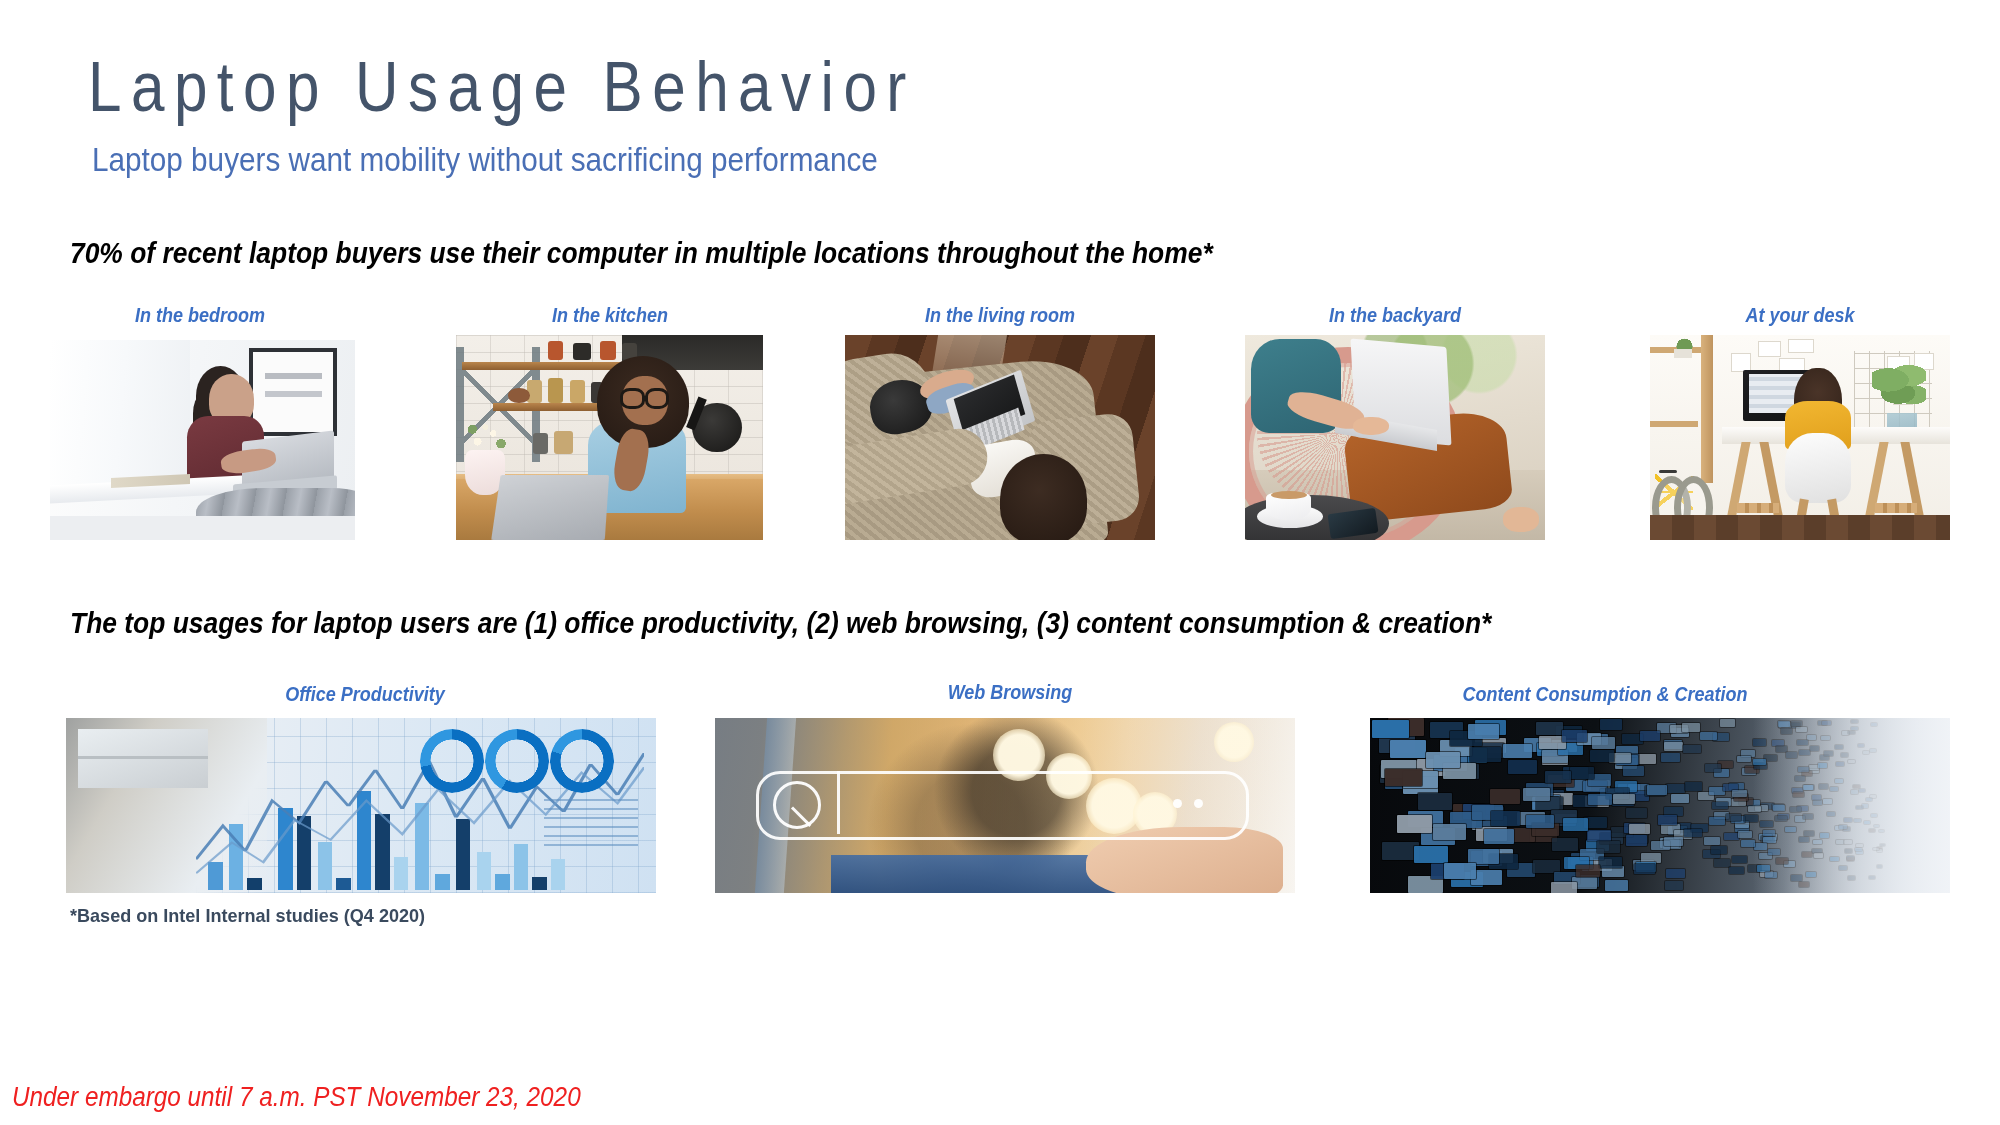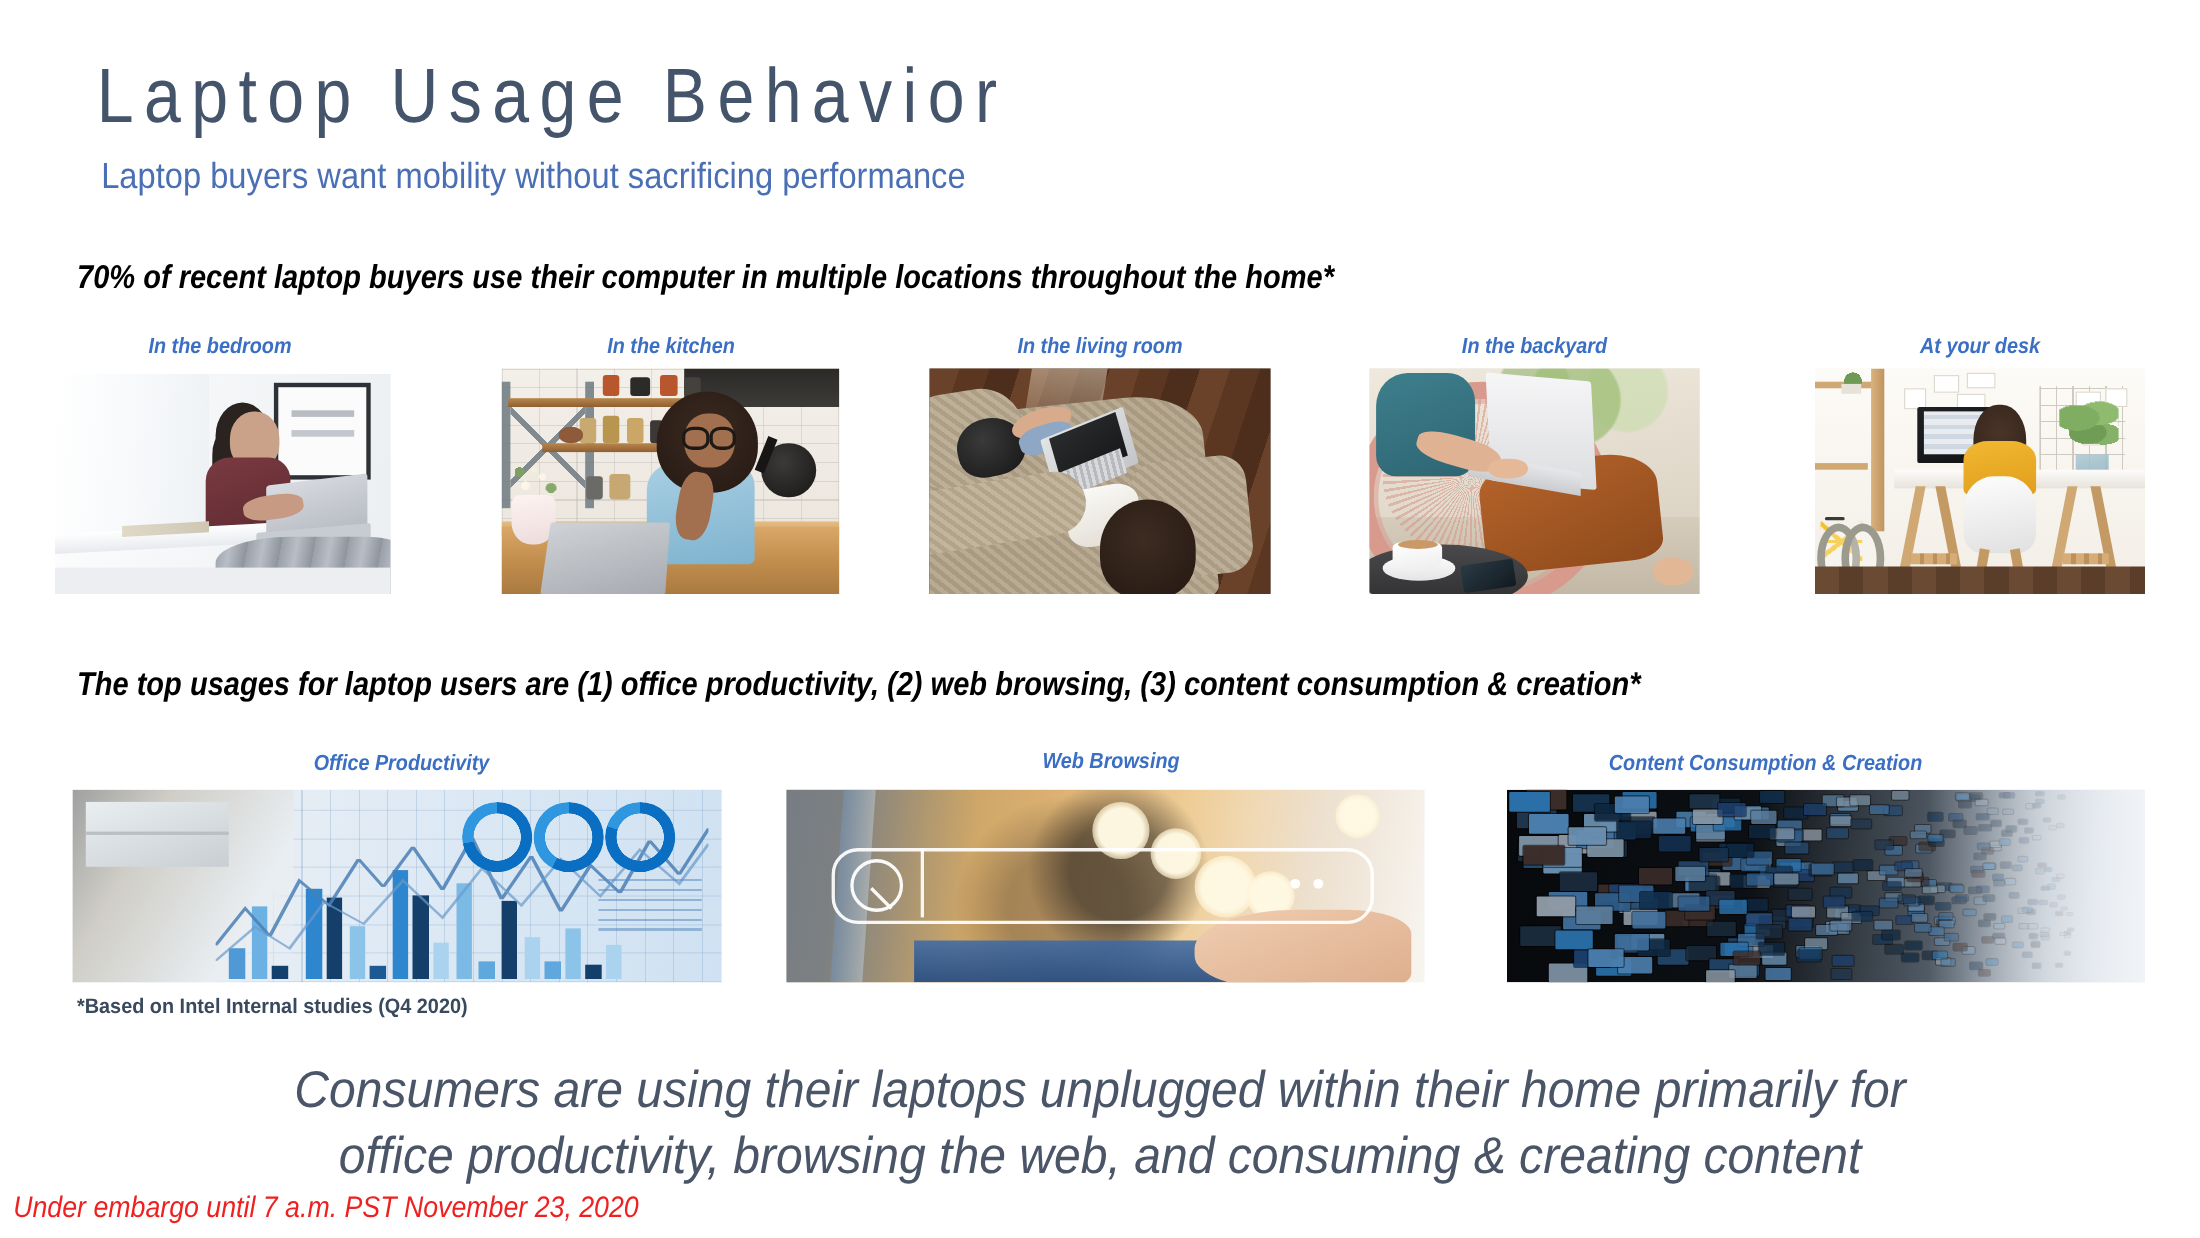--- a/index.html
+++ b/index.html
@@ -879,19 +879,15 @@
         <div class="ct-tile" style="left: 82.2274%; top: 79.4454%; width: 1.26079%; height: 2.03239%; background: rgb(59, 45, 42); opacity: 0.579519; box-shadow: rgba(0, 0, 0, 0.55) 0px 0px 0px 1px;"></div>
         <div class="ct-tile" style="left: 30.1239%; top: 30.1453%; width: 4.51726%; height: 7.28182%; background: rgb(22, 50, 79); opacity: 0.845957; box-shadow: rgba(0, 0, 0, 0.55) 0px 0px 0px 1px;"></div>
         <div class="ct-tile" style="left: 65.1527%; top: 50.0667%; width: 2.32795%; height: 3.75266%; background: rgb(122, 143, 160); opacity: 0.666833; box-shadow: rgba(0, 0, 0, 0.55) 0px 0px 0px 1px;"></div>
         <div class="ct-tile" style="left: 44.6484%; top: 60.6464%; width: 3.60947%; height: 5.81847%; background: rgb(142, 154, 166); opacity: 0.771684; box-shadow: rgba(0, 0, 0, 0.55) 0px 0px 0px 1px;"></div>
       </div>
     <div class="ct-fade"></div>
   </div>
 
   <div class="footnote">*Based on Intel Internal studies (Q4 2020)</div>
 
-  <div class="closing">
-    <span>Consumers are using their laptops unplugged within their home primarily for</span>
-    <span>office productivity, browsing the web, and consuming &amp; creating content</span>
-  </div>
 
   <div class="embargo">Under embargo until 7 a.m. PST November 23, 2020</div>
 </div>
 
 </body></html>

